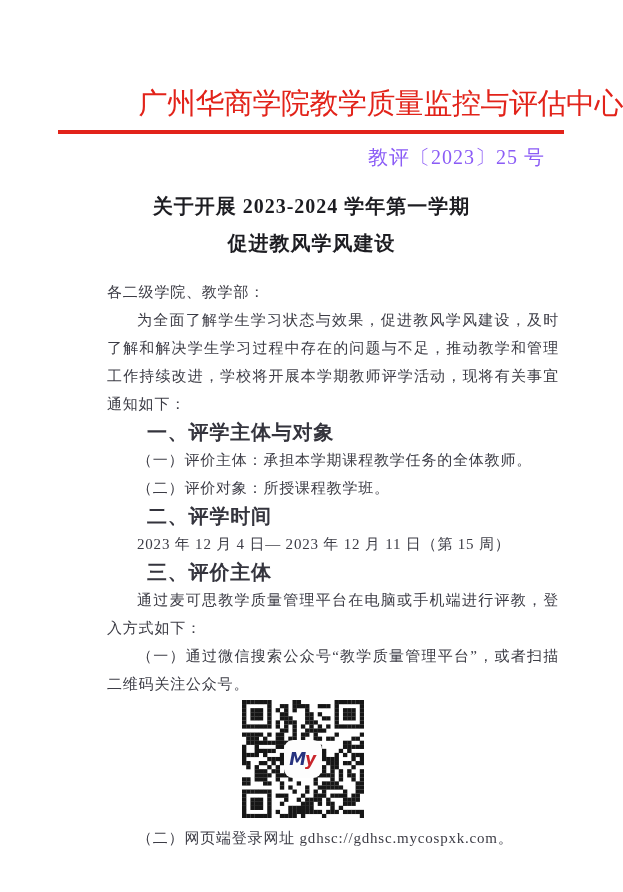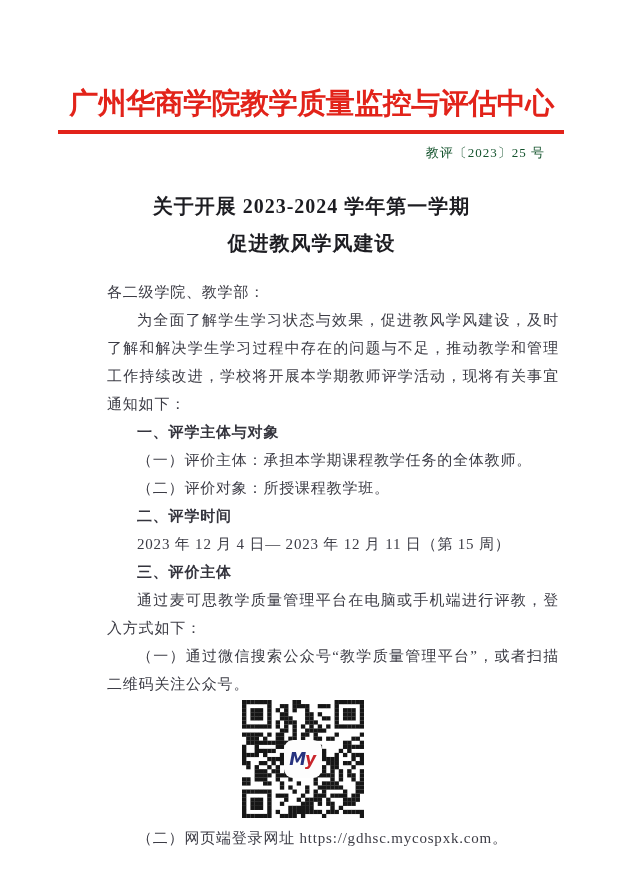--- a/index.html
+++ b/index.html
@@ -10,41 +10,41 @@
     margin: 0 auto;
     background: #ffffff;
     font-family: "Liberation Serif", "DejaVu Serif", serif;
     overflow: hidden;
   }
   .letterhead {
     position: absolute;
     top: 84px;
     left: 0;
     width: 100%;
-    text-align: center;
+    text-align: right;
     font-size: 29px;
-    font-weight: bold;
+    font-weight: normal;
     letter-spacing: -0.5px;
     color: var(--accent-red, #e2231a);
     white-space: nowrap;
   }
   .red-rule {
     position: absolute;
     top: 130px;
     left: 58px;
     width: 506px;
     height: 4px;
     background: var(--accent-red, #e2231a);
   }
   .doc-no {
     position: absolute;
     top: 144px;
     right: 78px;
-    font-size: 13px;
-    color: #14532d;
+    font-size: 20px;
+    color: #8b5cf6;
     letter-spacing: 1px;
   }
   .title {
     position: absolute;
     top: 188px;
     left: 0;
     width: 100%;
     text-align: center;
     font-size: 20px;
     font-weight: bold;
@@ -64,21 +64,21 @@
     text-align: justify;
     margin-left: 20px;
   }
   .body-flow p { margin: 0; }
   p.plain { text-indent: 0; }
   p.indent { text-indent: 2em; }
   p.heading {
     text-indent: 2em;
     font-weight: bold;
     font-family: "Liberation Sans", "DejaVu Sans", sans-serif;
-    font-size: 15px;
+    font-size: 20px;
     color: #34343d;
   }
   .qr-block {
     position: relative;
     width: 122px;
     height: 118px;
     margin: 2px 0 6px 135px;
   }
   .qr-block svg { display: block; width: 122px; height: 118px; }
   .qr-logo {
@@ -526,15 +526,15 @@
           <rect x="50.48" y="113.91" width="4.36" height="4.22" fill="#161616"></rect>
           <rect x="58.90" y="113.91" width="4.36" height="4.22" fill="#161616"></rect>
           <rect x="79.93" y="113.91" width="4.36" height="4.22" fill="#161616"></rect>
           <rect x="117.79" y="113.91" width="4.36" height="4.22" fill="#161616"></rect>
         </svg>
         <div class="qr-logo">
           <span class="m">M</span>
           <span class="y">y</span>
         </div>
       </div>
-      <p class="indent">（二）网页端登录网址 https://gdhsc.mycospxk.com。</p>
+      <p class="indent">（二）网页端登录网址 gdhsc://gdhsc.mycospxk.com。</p>
     </div>
 </div>
 
 </body></html>

